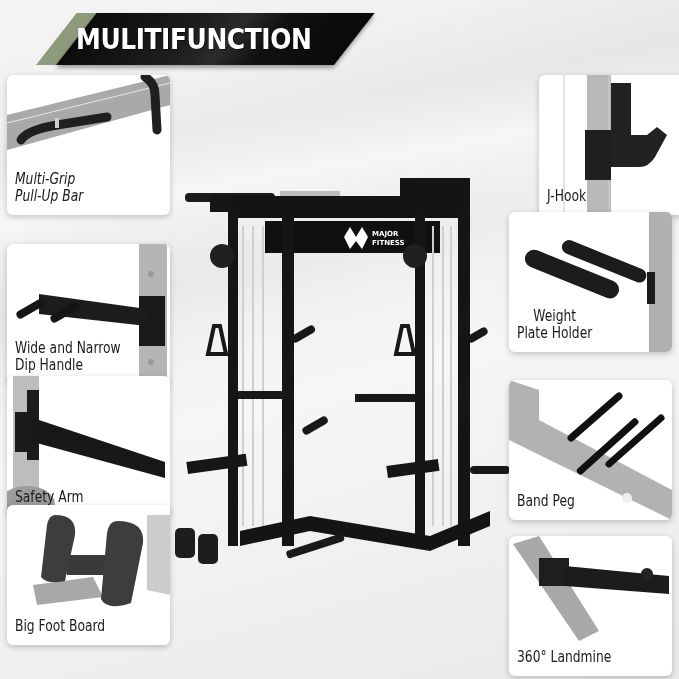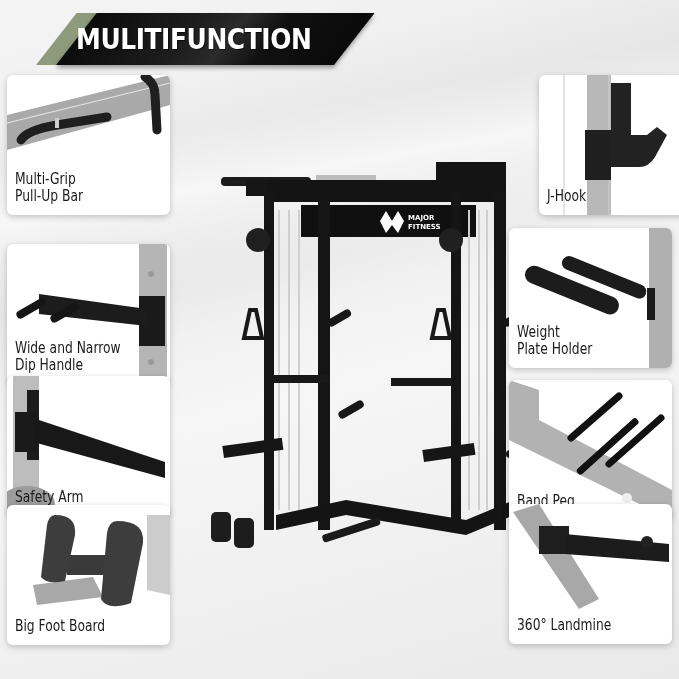--- a/index.html
+++ b/index.html
@@ -47,29 +47,29 @@
       box-shadow: 0 2px 6px rgba(0,0,0,0.22);
     }
     .card .label {
       position: absolute; left: 8px; bottom: 10px;
       color: #1a1a1a; font-family: "DejaVu Sans", sans-serif;
       font-size: 15px; line-height: 17px;
       transform: scaleX(0.82); transform-origin: left bottom;
       white-space: nowrap;
     }
     .card .art { position: absolute; left: 0; top: 0; width: 163px; height: 140px; }
-    .l1 { left: 7px; top: 75px; }
+    .l1 { left: 7px; top: 75px; font-style: italic; }
     .l2 { left: 7px; top: 244px; }
     .l3 { left: 7px; top: 376px; }
     .l4 { left: 7px; top: 505px; }
     .r1 { left: 509px; top: 75px; margin-left: 30px; }
-    .r2 { left: 509px; top: 228px; }
+    .r2 { left: 509px; top: 212px; text-align: center; }
     .r3 { left: 509px; top: 380px; padding-left: 20px; }
-    .r4 { left: 509px; top: 504px; text-align: center; }
-    .product { position: absolute; left: 170px; top: 150px; width: 340px; height: 420px; padding-left: 36px; }
+    .r4 { left: 509px; top: 536px; text-align: center; }
+    .product { position: absolute; left: 170px; top: 166px; width: 340px; height: 420px; }
   </style>
 </head>
 <body>
 
 <div class="bg-sweep"></div>
 
 <div class="banner">
   <div class="accent"></div>
   <div class="bar"></div>
   <div class="title">MULITIFUNCTION</div>

